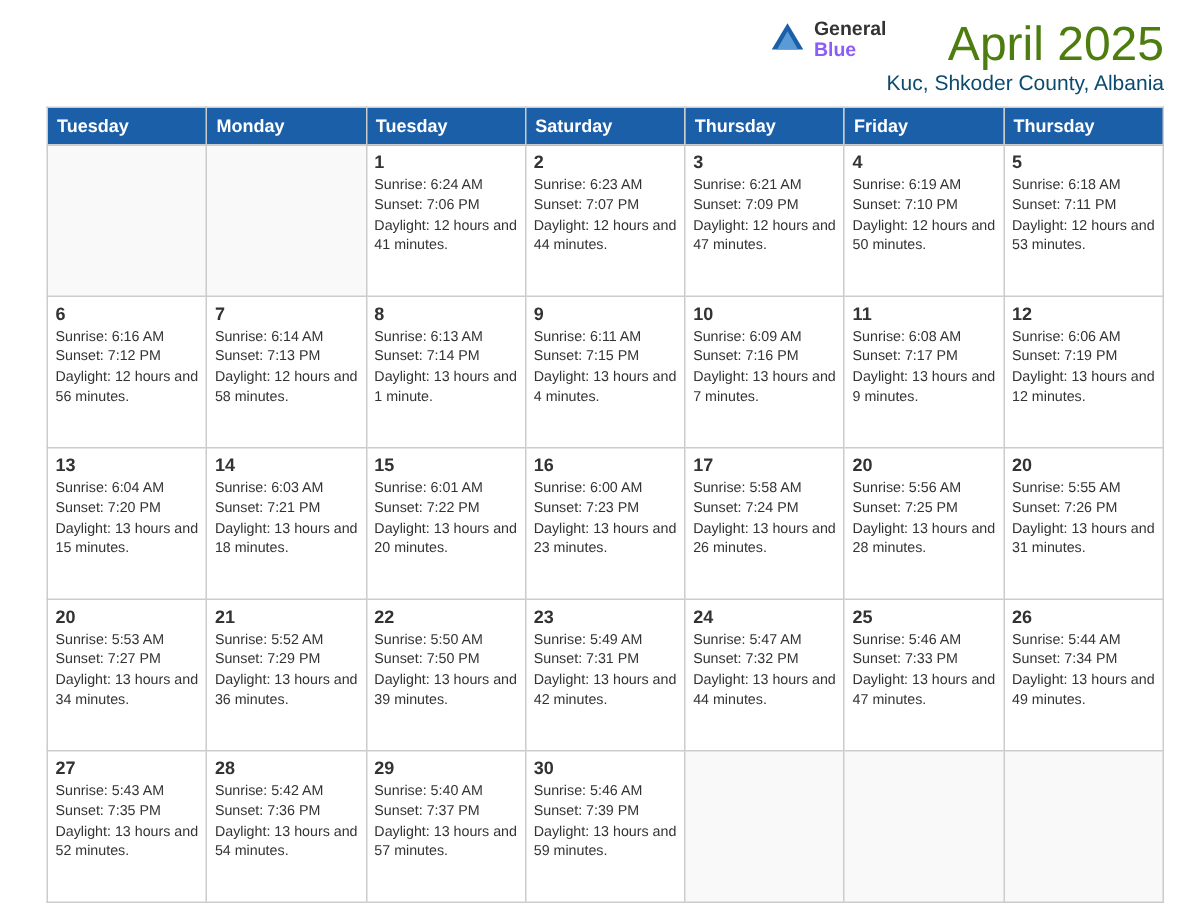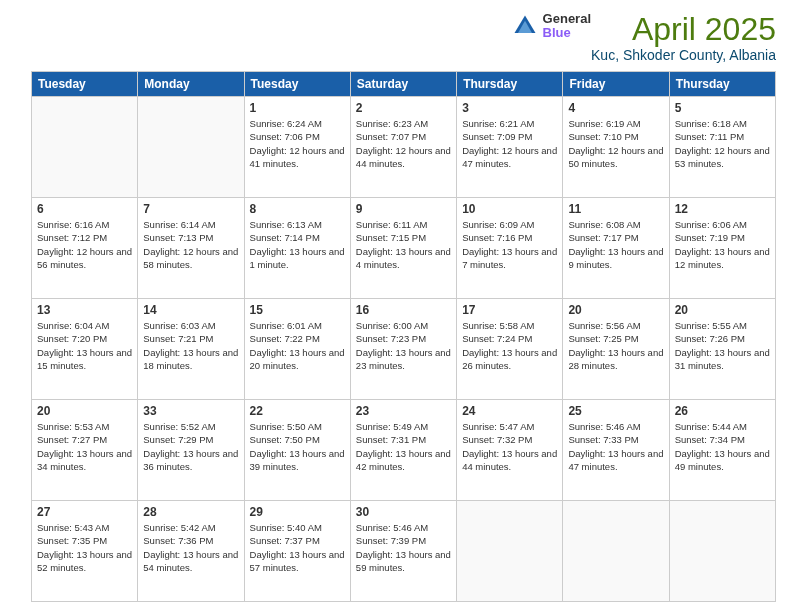--- a/index.html
+++ b/index.html
@@ -263,21 +263,21 @@
           </td>
         </tr>
         <tr>
           <td>
             <div class="day-num">20</div>
             <div class="day-info">Sunrise: 5:53 AM
 Sunset: 7:27 PM
 Daylight: 13 hours and 34 minutes.</div>
           </td>
           <td>
-            <div class="day-num">33</div>
+            <div class="day-num">21</div>
             <div class="day-info">Sunrise: 5:52 AM
 Sunset: 7:29 PM
 Daylight: 13 hours and 36 minutes.</div>
           </td>
           <td>
             <div class="day-num">22</div>
             <div class="day-info">Sunrise: 5:50 AM
 Sunset: 7:50 PM
 Daylight: 13 hours and 39 minutes.</div>
           </td>

